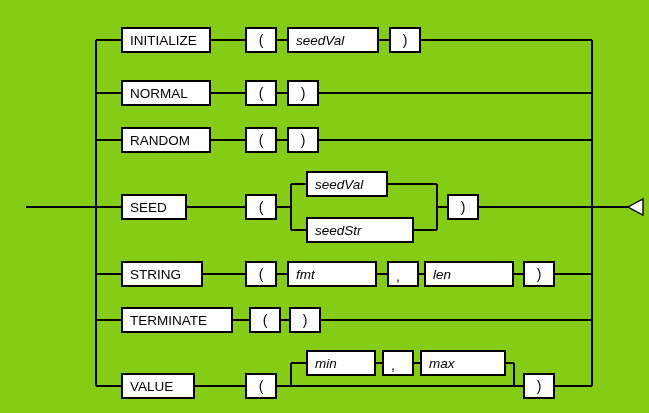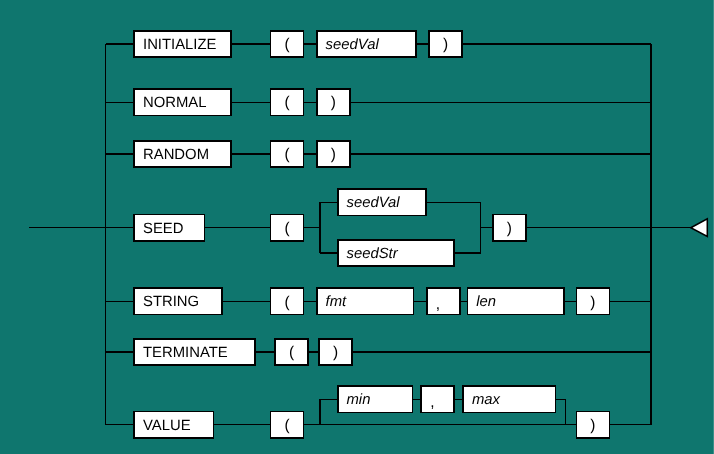--- a/index.html
+++ b/index.html
@@ -10,21 +10,21 @@
   body {
     width: 649px;
     height: 413px;
     overflow: hidden;
     font-family: "Liberation Sans", sans-serif;
   }
   #diagram-root {
     position: relative;
     width: 649px;
     height: 413px;
-    background: #0f766e;
+    background: #84cc16;
   }
   svg#railroad {
     display: block;
     width: 649px;
     height: 413px;
   }
   .rail {
     stroke: #000000;
     stroke-width: 1.4;
     fill: none;

